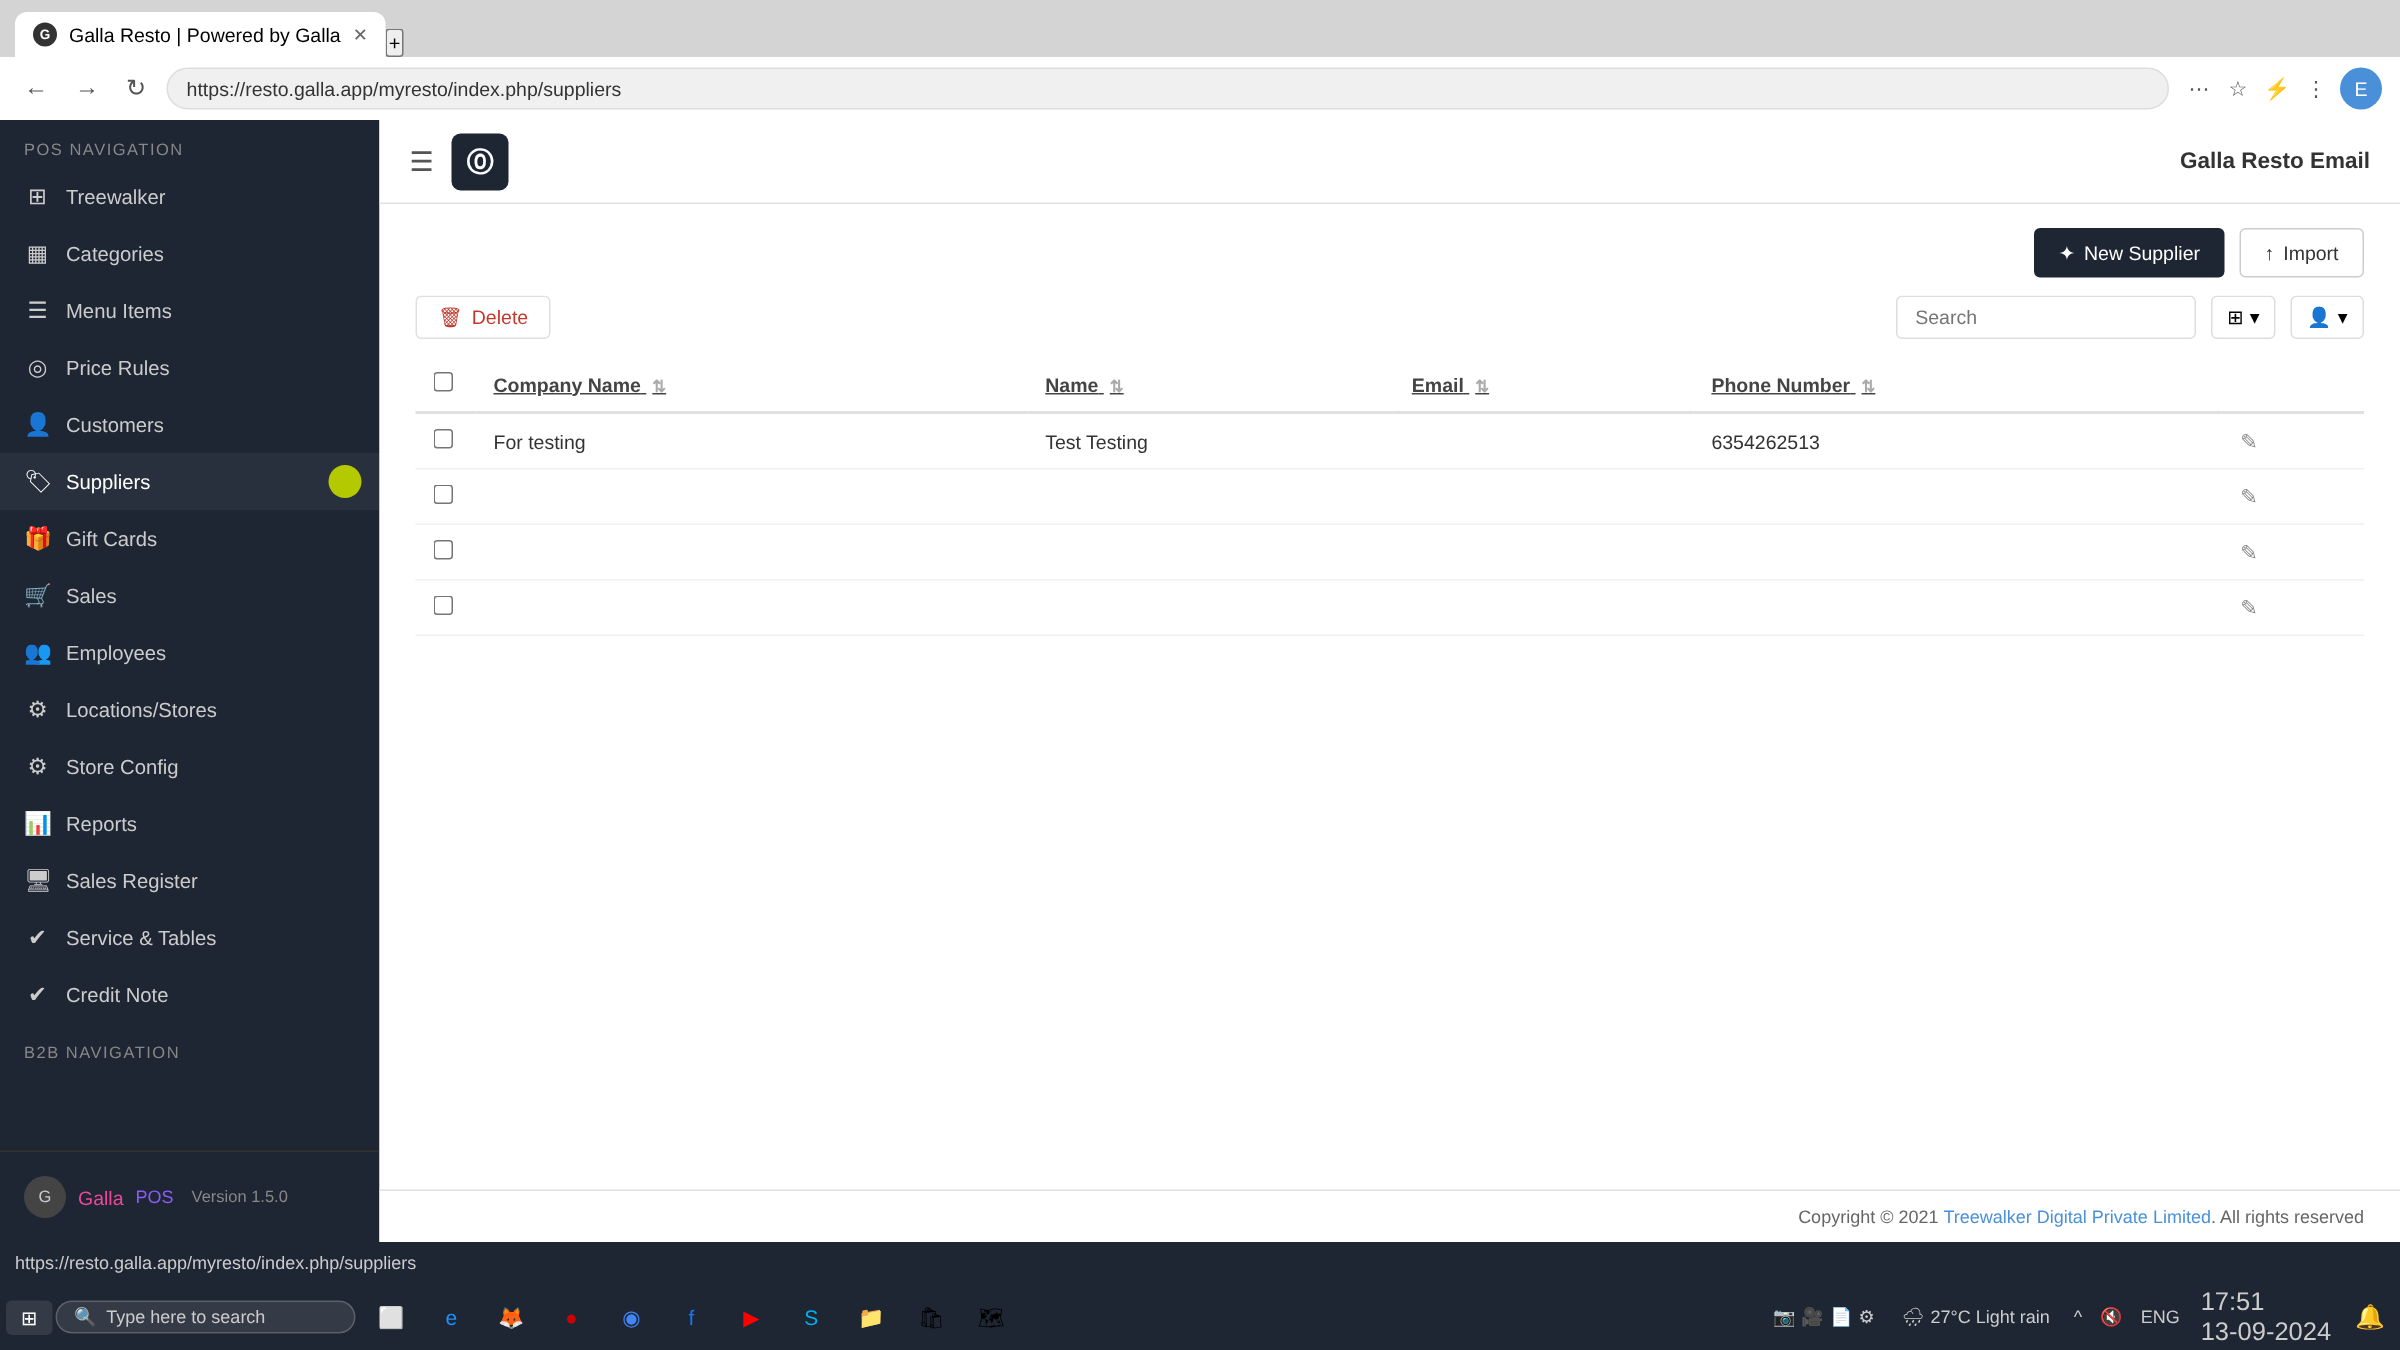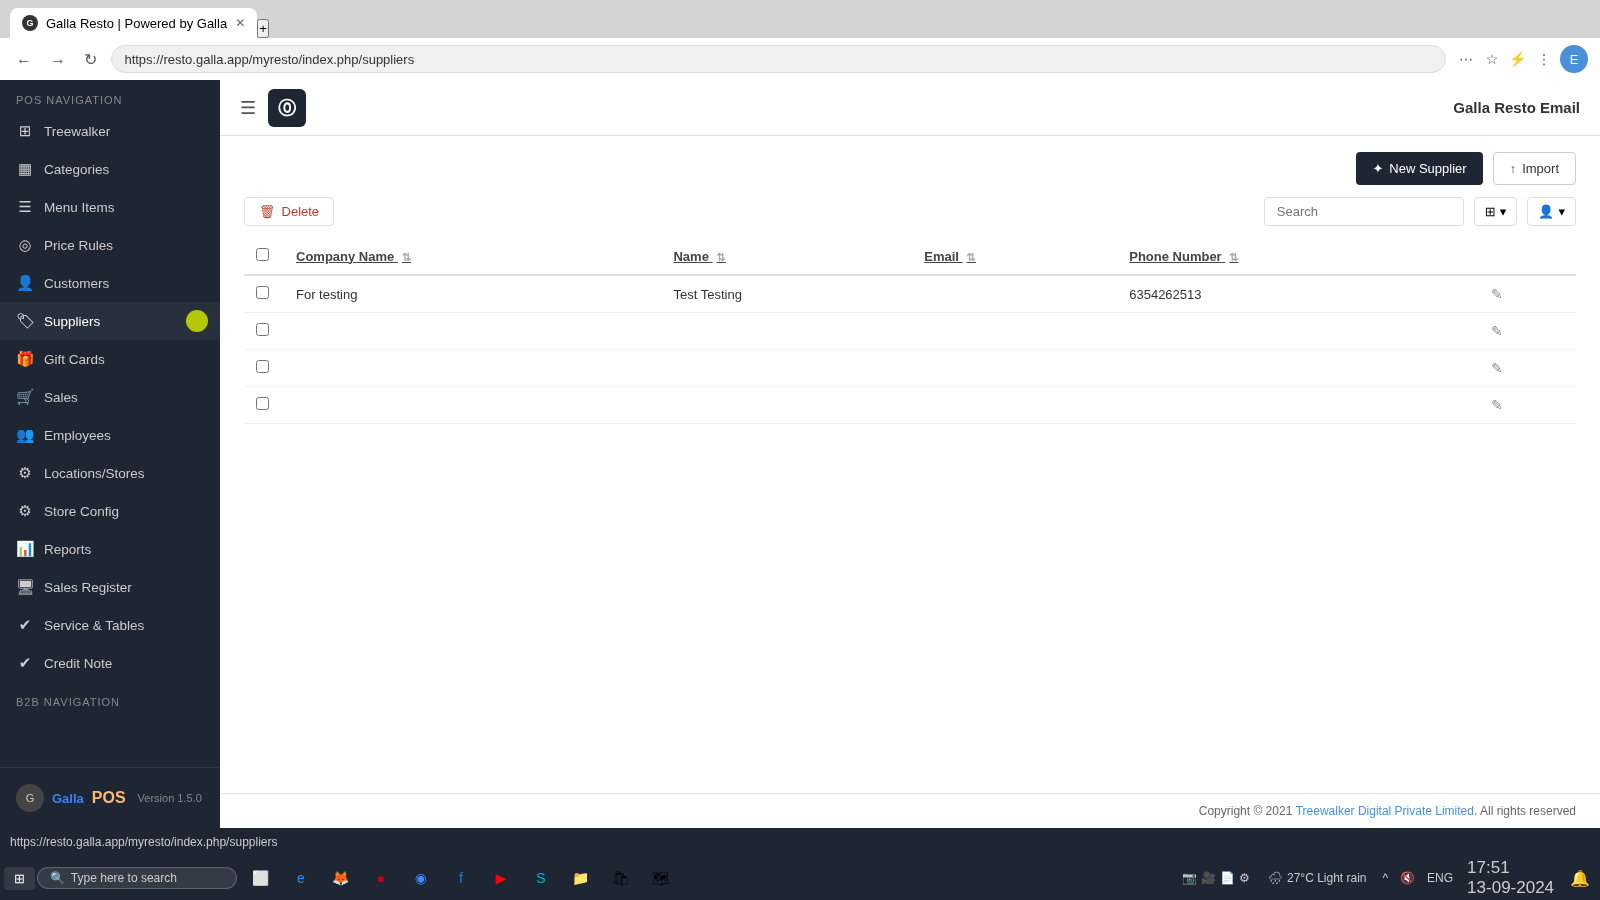--- a/index.html
+++ b/index.html
@@ -15,21 +15,21 @@
     .nav-btn { background: none; border: none; cursor: pointer; color: #555; font-size: 16px; padding: 4px; }
     .address-box { flex: 1; background: #f0f0f0; border: 1px solid #ddd; border-radius: 20px; height: 28px; display: flex; align-items: center; padding: 0 12px; font-size: 13px; color: #333; }
     .browser-actions { display: flex; gap: 6px; align-items: center; }
     .browser-action-icon { width: 20px; height: 20px; display: flex; align-items: center; justify-content: center; color: #555; font-size: 14px; cursor: pointer; }
     .profile-icon { width: 28px; height: 28px; background: #4a90d9; border-radius: 50%; display: flex; align-items: center; justify-content: center; color: white; font-size: 13px; cursor: pointer; }
 
     
     .app-container { display: flex; flex: 1; overflow: hidden; }
 
     
-    .sidebar { width: 220px; background: #1e2533; color: #ccc; display: flex; flex-direction: column; flex-shrink: 0; overflow-y: auto; }
+    .sidebar { width: 253px; background: #1e2533; color: #ccc; display: flex; flex-direction: column; flex-shrink: 0; overflow-y: auto; }
     .sidebar-section-label { font-size: 11px; color: #888; text-transform: uppercase; letter-spacing: 1px; padding: 14px 16px 6px; }
     .sidebar-item { display: flex; align-items: center; gap: 10px; padding: 10px 16px; cursor: pointer; color: #ccc; font-size: 13.5px; position: relative; }
     .sidebar-item.active { color: #fff; background: rgba(255,255,255,0.05); }
     .sidebar-item .icon { width: 18px; text-align: center; font-size: 15px; }
     .sidebar-item .badge { width: 22px; height: 22px; background: #b5c900; border-radius: 50%; position: absolute; right: 12px; top: 50%; transform: translateY(-50%); }
     .sidebar-footer { padding: 16px; border-top: 1px solid #333; display: flex; align-items: center; gap: 8px; color: #aaa; font-size: 13px; margin-top: auto; }
 
     
     .main-content { flex: 1; display: flex; flex-direction: column; overflow: hidden; background: #fff; }
 
@@ -176,22 +176,22 @@
     </div>
     <div class="sidebar-item">
       <span class="icon">✔</span>
       <span>Credit Note</span>
     </div>
 
     <div class="sidebar-section-label">B2B NAVIGATION</div>
 
     <div class="sidebar-footer">
       <div style="width:28px;height:28px;background:#444;border-radius:50%;display:flex;align-items:center;justify-content:center;color:#ccc;font-size:11px;">G</div>
-      <span style="font-weight:bold;color:#3b82f6;">Galla</span>
-      <span style="color:#fdba74;font-size:16px;font-weight:bold;">POS</span>
+      <span style="font-weight:normal;color:#ec4899;">Galla</span>
+      <span style="color:#8b5cf6;font-size:12px;">POS</span>
       <span style="color:#888;font-size:11px;margin-left:4px;">Version 1.5.0</span>
     </div>
   </nav>
 
   <div class="main-content">
 
     <div class="top-header">
       <button class="hamburger-btn">☰</button>
       <div class="app-logo">
         <span style="font-size:18px;">⓪</span>

